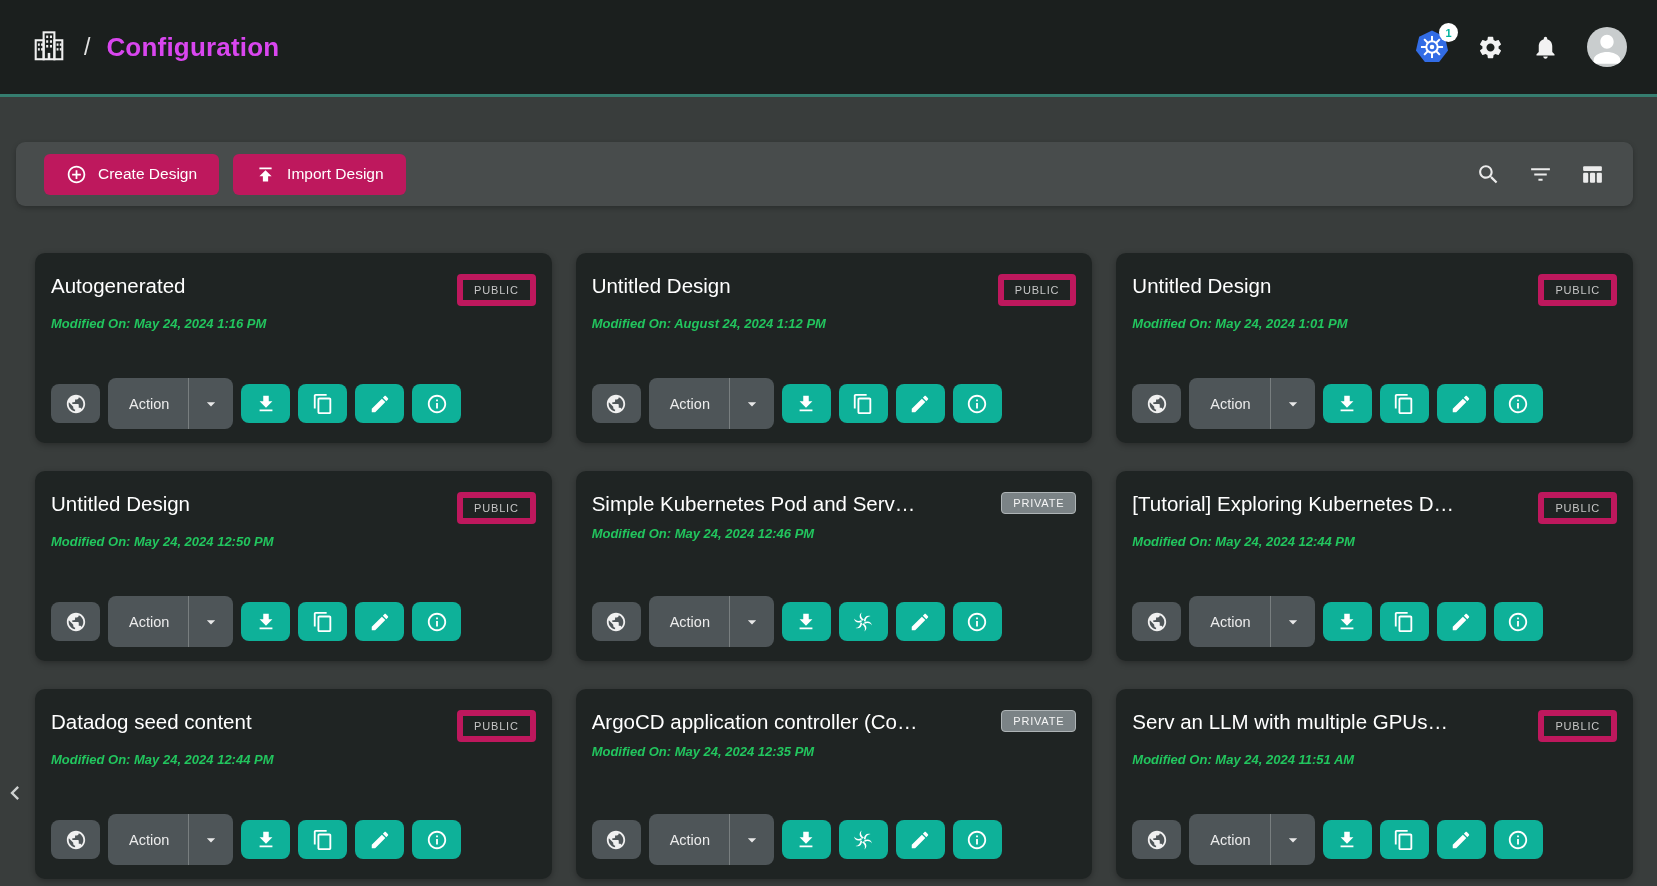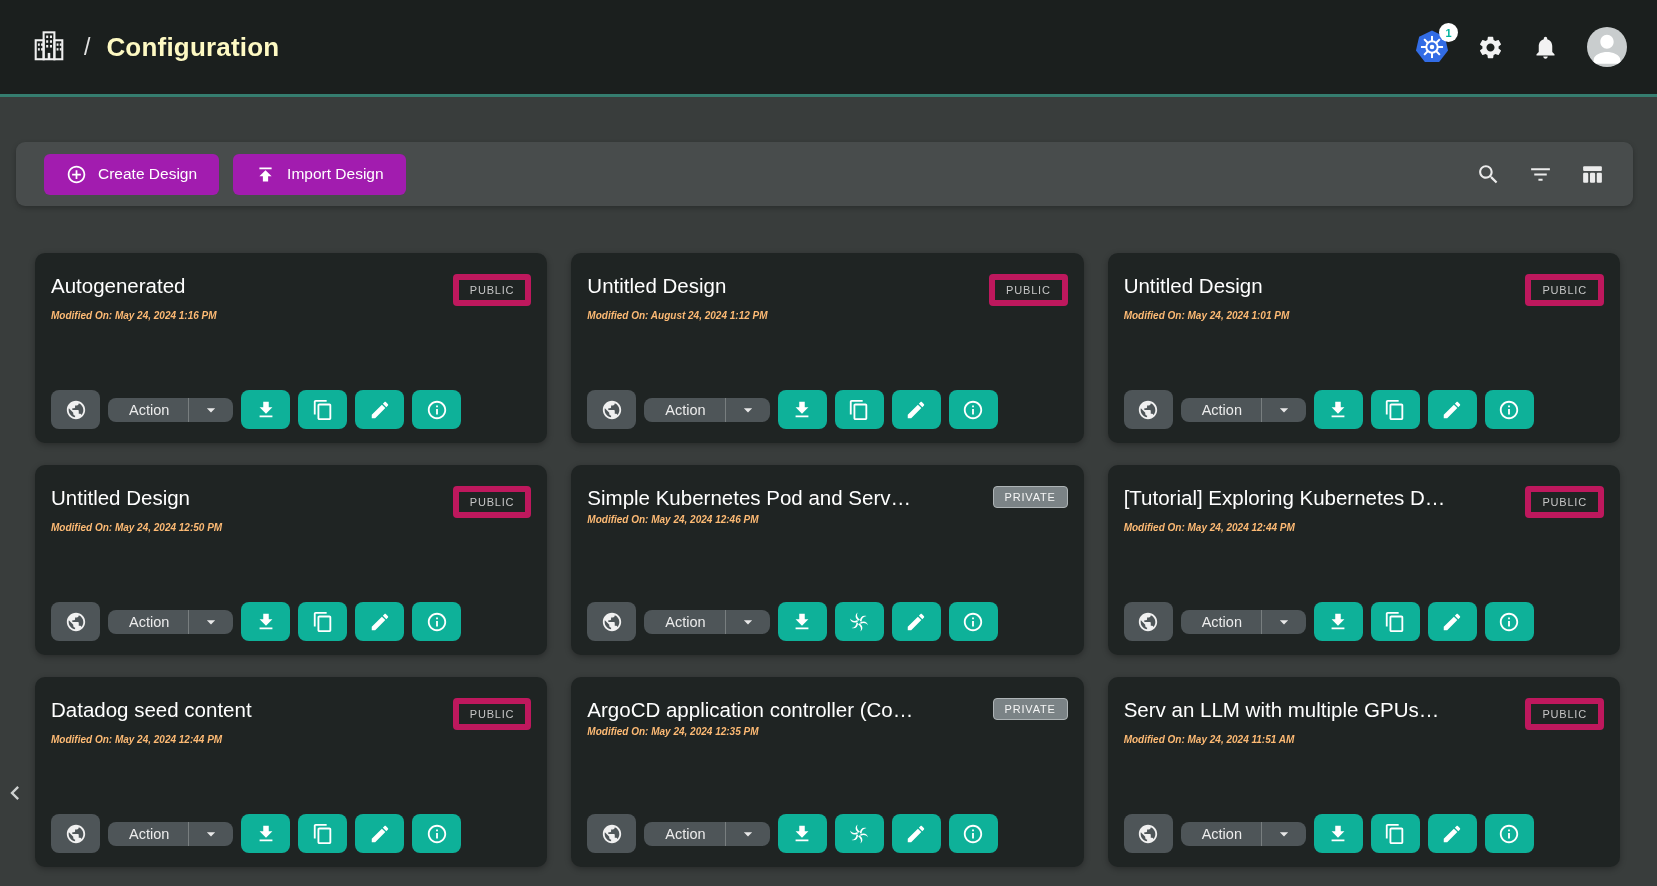--- a/index.html
+++ b/index.html
@@ -6,82 +6,82 @@
   html,body { width:1657px; height:886px; overflow:hidden; }
   body { background:#393d3c; font-family:"Liberation Sans", sans-serif; }
 
   
   .header {
     height:97px; background:#1b1f1e; border-bottom:3px solid #357d6f;
     display:flex; align-items:center; padding:0 30px;
   }
   .breadcrumb { display:flex; align-items:center; gap:16px; }
   .breadcrumb .sep { color:#e3e3e3; font-size:23px; font-weight:400; }
-  .page-title { color:#fef9c3; font-size:26px; font-weight:bold; letter-spacing:.2px; }
+  .page-title { color:#d946ef; font-size:26px; font-weight:bold; letter-spacing:.2px; }
   .header-right { margin-left:auto; display:flex; align-items:center; gap:28px; }
   .hicon { width:27px; height:27px; fill:#f2f2f2; cursor:pointer; }
   .k8s-wrap { position:relative; width:34px; height:34px; cursor:pointer; }
   .k8s-badge {
     position:absolute; top:-7px; right:-9px; width:19px; height:19px; border-radius:50%;
     background:#ffffff; color:#00B39F; font-size:11px; font-weight:bold;
     display:flex; align-items:center; justify-content:center;
   }
   .avatar {
     width:40px; height:40px; border-radius:50%; background:#c9cdce; overflow:hidden;
     display:flex; align-items:center; justify-content:center; cursor:pointer;
   }
 
   
   .toolbar {
     margin:45px 24px 0 16px; height:64px; background:#484c4c; border-radius:9px;
     display:flex; align-items:center; padding:0 28px;
     box-shadow:0 2px 5px rgba(0,0,0,.25);
   }
   .btn-teal {
-    background:#a21caf; border:none; color:#fff; height:41px; border-radius:6px;
+    background:#be185d; border:none; color:#fff; height:41px; border-radius:6px;
     font-family:inherit; font-size:15.5px; padding:0 22px; display:inline-flex;
     align-items:center; gap:11px; cursor:pointer;
   }
   .btn-teal + .btn-teal { margin-left:14px; }
   .btn-teal svg { width:21px; height:21px; fill:#fff; }
   .toolbar-right { margin-left:auto; display:flex; align-items:center; gap:27px; }
   .toolbar-right svg { width:25px; height:25px; fill:#ebebeb; cursor:pointer; }
 
   
   .grid {
-    padding:47px 37px 0 35px; display:grid;
-    grid-template-columns:repeat(3, 1fr); gap:22px 24px;
+    padding:47px 24px 0 35px; display:grid;
+    grid-template-columns:repeat(3, 1fr); gap:28px 24px;
   }
   .card {
     background:#1f2423; height:190px; border-radius:10px; padding:17px 16px 14px 16px;
     display:flex; flex-direction:column; box-shadow:0 2px 6px rgba(0,0,0,.3);
   }
   .card-head { display:flex; justify-content:space-between; align-items:flex-start; gap:12px; }
   .card-title {
     color:#ffffff; font-size:20.5px; font-weight:500; white-space:nowrap;
     overflow:hidden; text-overflow:clip; padding-top:4px;
   }
   .badge {
     flex:none; font-size:11px; letter-spacing:.8px; padding:4px 11px; border-radius:4px;
     margin-top:4px; font-weight:400;
   }
   .badge.public { border:6px solid #be185d; color:#c6c6c6; background:transparent; }
   .badge.private { border:1px solid #aeb4b6; color:#f5f5f5; background:#7b8386; }
-  .modified { margin-top:4px; color:#fdba74; font-size:10px; font-style:italic; font-weight:bold; }
+  .modified { margin-top:10px; color:#22c55e; font-size:13px; font-style:italic; font-weight:bold; }
 
   .actions { margin-top:auto; display:flex; align-items:center; gap:8px; }
   .icon-btn {
     width:49px; height:39px; border-radius:8px; border:none; cursor:pointer;
     display:flex; align-items:center; justify-content:center; background:#0eb199;
   }
   .icon-btn.gray { background:#4e5558; }
   .icon-btn svg { width:22px; height:22px; fill:#fff; }
   .icon-btn.gray svg { fill:#f0f0f0; }
   .action-split {
-    height:24px; background:#4e5558; border-radius:8px; display:flex; align-items:center;
+    height:51px; background:#4e5558; border-radius:8px; display:flex; align-items:center;
     color:#ececec; font-size:14.5px; cursor:pointer; overflow:hidden;
   }
   .action-split .lbl { padding:0 19px 0 21px; }
   .action-split .div { width:1px; align-self:stretch; background:#9aa0a0; opacity:.55; }
   .action-split .caret { padding:0 12px; display:flex; align-items:center; }
   .action-split .caret svg { width:20px; height:20px; fill:#e8e8e8; }
 
   
   .drawer-toggle {
     position:fixed; left:1px; top:775px; width:30px; height:36px; background:transparent;

